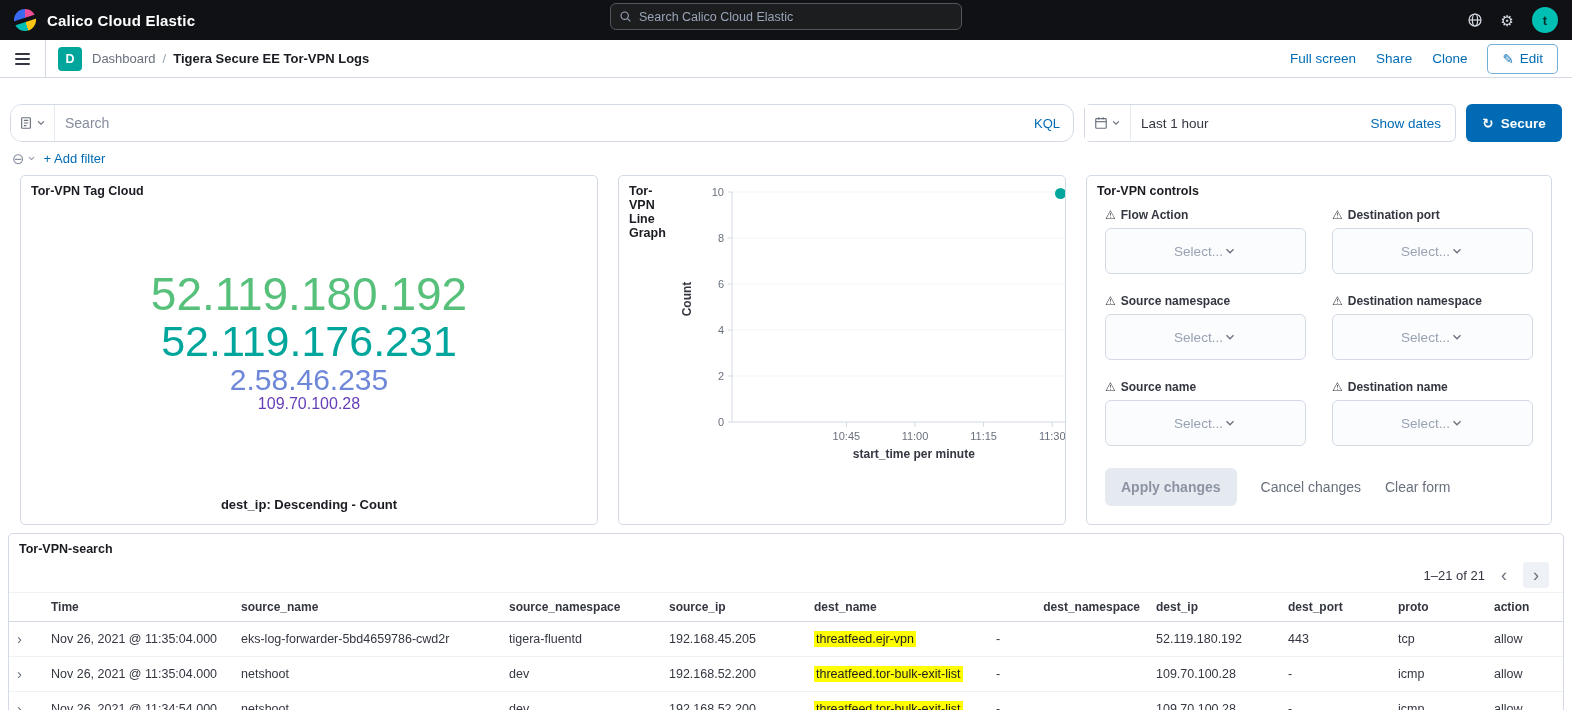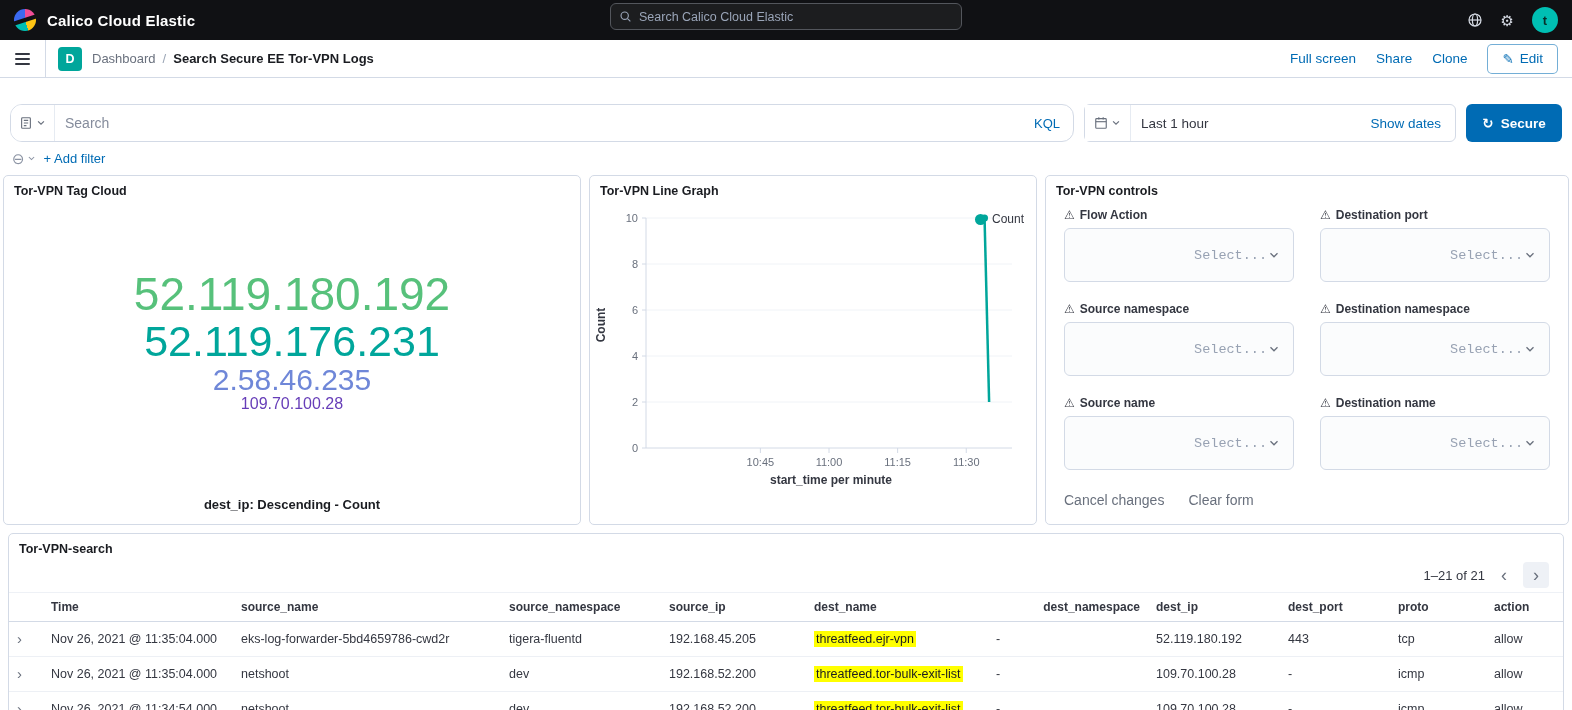--- a/index.html
+++ b/index.html
@@ -57,43 +57,43 @@
     display:flex; align-items:center; justify-content:center; gap:3px; }
   .dp-text { flex:1; font-size:13.5px; color:#343741; padding:0 10px; cursor:pointer; }
   .dp-show { color:var(--accent); font-size:13.5px; padding-right:14px; cursor:pointer; white-space:nowrap; text-decoration:none; }
   .refresh-btn { min-width:96px; height:38px; background:var(--accent); border:none; border-radius:6px; color:#fff;
     font-size:13.5px; font-weight:600; display:flex; align-items:center; justify-content:center; gap:7px; cursor:pointer; font-family:inherit; }
   .filter-row { display:flex; align-items:center; gap:8px; padding:9px 2px 7px; }
   .filter-ic { color:#8b93a3; font-size:15px; cursor:pointer; line-height:1; display:flex; align-items:center; gap:2px; }
   .add-filter { color:var(--accent); font-size:13px; cursor:pointer; text-decoration:none; }
 
   
-  .panels-row { display:flex; gap:8px; padding:2px 3px 0; height:352px; }
+  .panels-row { display:flex; gap:20px; padding:2px 20px 0; height:352px; }
   .panel { background:#fff; border:1px solid #d3dae6; border-radius:5px; overflow:hidden; position:relative; }
   .panel-title { margin:0; padding:8px 10px 4px; font-size:12.5px; font-weight:700; color:#1a1c21; }
 
   .tagcloud-panel { width:578px; display:flex; flex-direction:column; }
   .tags { flex:1; display:flex; flex-direction:column; align-items:center; justify-content:center; line-height:1.06; margin-top:-16px; }
   .tag { cursor:pointer; white-space:nowrap; }
   .tag-caption { text-align:center; font-weight:700; font-size:13px; color:#1a1c21; padding-bottom:12px; }
 
-  .chart-panel { width:448px; display:flex; flex-direction:column; }
+  .chart-panel { width:448px; display:flex; flex-direction:row; }
   .chart-area { flex:1; position:relative; padding:2px 6px 0 22px; }
   .ylabel { position:absolute; left:-24px; top:116px; width:70px; text-align:center; transform:rotate(-90deg);
     font-size:12px; font-weight:700; color:#343741; }
   .xlabel { text-align:center; font-size:12px; font-weight:700; color:#343741; margin:-10px 0 0 20px; }
   .legend { position:absolute; top:10px; right:12px; display:flex; align-items:center; gap:6px; font-size:12px; color:#343741; cursor:pointer; }
   .legend .dot { width:11px; height:11px; border-radius:50%; background:#00a69b; }
 
   .controls-panel { flex:1; }
   .controls-grid { display:grid; grid-template-columns:1fr 1fr; column-gap:26px; row-gap:20px; padding:6px 18px 0; }
   .field-label { display:flex; align-items:center; gap:5px; font-size:12px; font-weight:700; color:#343741; margin-bottom:6px; }
   .warn { font-size:12px; line-height:1; }
-  .select { height:54px; background:#fbfcfd; border:1px solid #d3dae6; border-radius:6px; display:flex; align-items:center;
-    justify-content:flex-end; padding:0 12px; cursor:pointer;font-family:Liberation Mono, monospace; }
+  .select { height:46px; background:#fbfcfd; border:1px solid #d3dae6; border-radius:6px; display:flex; align-items:center;
+    justify-content:center; padding:0 12px; cursor:pointer; }
   .select .ph { color:#98a2b3; font-size:13.5px; }
   .controls-actions { display:flex; align-items:center; gap:24px; padding:22px 18px 0; }
   .apply-btn { height:38px; padding:0 16px; background:#e5eaf1; color:#8b93a3; border:none; border-radius:6px;
     font-size:14px; font-weight:600; font-family:inherit; }
   .text-btn { background:none; border:none; color:#69707d; font-size:14px; cursor:pointer; padding:0; font-family:inherit; }
 
   
   .search-panel { margin:8px 8px 0; border:1px solid #d3dae6; border-radius:5px; background:#fff; }
   .sp-pagination { display:flex; justify-content:flex-end; align-items:center; gap:6px; padding:2px 14px 4px; font-size:13px; color:#343741; }
   .page-btn { border:none; background:none; font-size:18px; color:#69707d; width:26px; height:26px; border-radius:4px; cursor:pointer; line-height:22px; }
@@ -141,21 +141,21 @@
 <div class="navbar">
   <button class="menu-btn" aria-label="menu">
     <span></span>
       <span></span>
       <span></span>
   </button>
   <span class="app-badge" style="background: rgb(0, 166, 155);">D</span>
   <nav class="breadcrumb">
     <span class="crumb-link">Dashboard</span>
     <span class="crumb-sep">/</span>
-    <span class="crumb-current">Search Secure EE Tor-VPN Logs</span>
+    <span class="crumb-current">Tigera Secure EE Tor-VPN Logs</span>
   </nav>
   <div class="nav-actions">
     <a class="nav-link">Full screen</a>
     <a class="nav-link">Share</a>
     <a class="nav-link">Clone</a>
     <button class="edit-btn">
       <span>✎</span>
       <span>Edit</span>
     </button>
   </div>
@@ -334,20 +334,21 @@
           </div>
           <div class="select">
             <span class="ph">Select...</span>
             <svg viewBox="0 0 16 16" width="14" height="14">
               <path d="M4 6l4 4 4-4" fill="none" stroke="#69707d" stroke-width="1.5"></path>
             </svg>
           </div>
         </div>
       </div>
     <div class="controls-actions">
+      <button class="apply-btn" disabled="">Apply changes</button>
       <button class="text-btn">Cancel changes</button>
       <button class="text-btn">Clear form</button>
     </div>
   </section>
 </div>
 
 <section class="panel search-panel">
   <h3 class="panel-title">Tor-VPN-search</h3>
   <div class="sp-pagination">
     <span>1–21 of 21</span>

